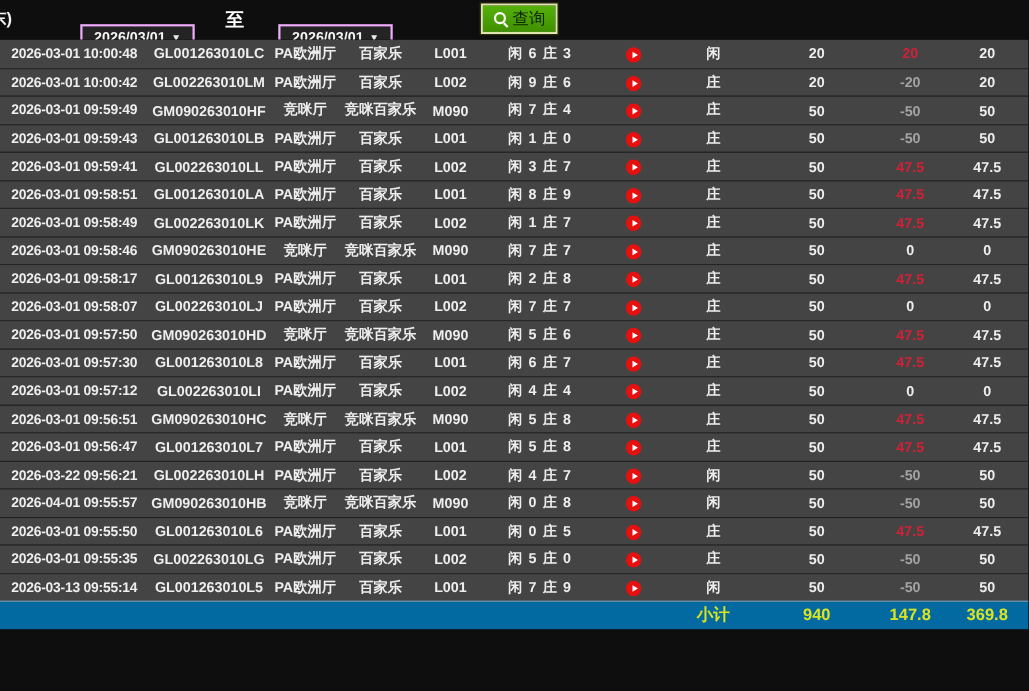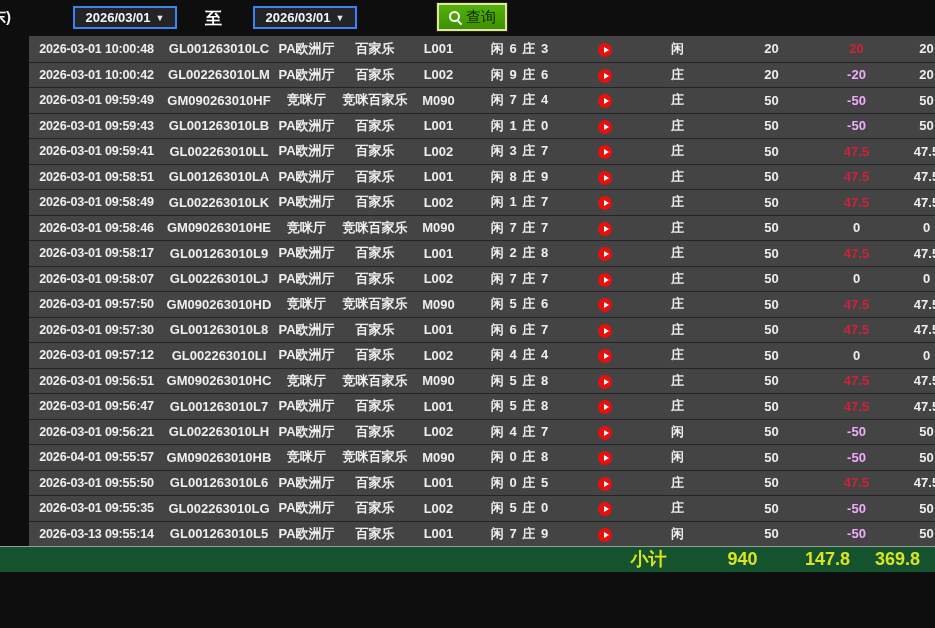--- a/index.html
+++ b/index.html
@@ -2,52 +2,52 @@
 <html><head>
 <meta charset="utf-8">
 <style>
   html,body{margin:0;padding:0;background:#0e0e0e;}
   body{width:935px;height:628px;overflow:hidden;font-family:"Liberation Sans","DejaVu Sans",sans-serif;}
   .app{position:relative;width:935px;height:628px;background:#0e0e0e;}
 
   
   .toolbar{position:relative;height:36px;background:#0e0e0e;overflow:hidden;}
   .clipped-label{position:absolute;left:-9px;top:8px;color:#f2f2f2;font-size:15px;font-weight:700;}
-  .date-box{position:absolute;top:6px;width:104px;height:23px;background:#242424;border:2px solid #3b82f6;
+  .date-box{position:absolute;top:22px;width:104px;height:23px;background:#242424;border:2px solid #f0abfc;
     display:flex;align-items:center;justify-content:center;gap:5px;color:#f5f5f5;font-size:13px;font-weight:700;
     box-sizing:border-box;cursor:pointer;}
   .date-box .arrow{font-size:9px;color:#e8e8e8;}
   #date-from{left:73px;}
   #date-to{left:253px;}
   .to-label{position:absolute;left:205px;top:7px;color:#ffffff;font-size:17px;font-weight:700;}
   .query-btn{position:absolute;left:437px;top:3px;height:28px;padding:0 9px;
     background:linear-gradient(#55b10a,#3f9000);border:2px solid #dfe3ae;outline:1px solid #2c2c10;
     display:flex;align-items:center;gap:4px;font-family:inherit;
     color:#0d2500;font-size:15px;font-weight:400;cursor:pointer;box-sizing:border-box;}
   .mag{position:relative;width:14px;height:14px;display:inline-block;}
   .mag::before{content:'';position:absolute;left:1px;top:1px;width:7px;height:7px;border:2px solid #ffffff;border-radius:50%;}
   .mag::after{content:'';position:absolute;left:10px;top:10px;width:5px;height:2px;background:#ffffff;
     transform:rotate(45deg);transform-origin:left center;}
 
   
   .grid-row{display:grid;grid-template-columns:135px 110px 65px 72px 55px 108px 62px 83px 105px 65px 75px;align-items:center;}
   .thead{height:30px;background:#2e2e2e;border-bottom:1px solid #8f8f8f;color:#d3b469;font-size:13px;font-weight:700;box-sizing:border-box;}
   .th,.td{text-align:center;white-space:nowrap;overflow:hidden;}
-  .tr{height:25.5px;background:#444444;border-top:1px solid #242424;color:#eeeeee;font-size:13px;font-weight:700;box-sizing:border-box;margin-left:29px;}
+  .tr{height:25.5px;background:#444444;border-top:1px solid #242424;color:#eeeeee;font-size:13px;font-weight:700;box-sizing:border-box;}
   .tr:first-child{border-top:none;}
   .col-time{font-size:12.6px;letter-spacing:-0.2px;}
   .result-cell{letter-spacing:1px;}
   .pay.pos{color:#d12138;}
-  .pay.neg{color:#f0abfc;}
+  .pay.neg{color:#a3a3a3;}
   .pay.zero{color:#eeeeee;}
 
   .play{width:14px;height:14px;border-radius:50%;background:#e80f0f;display:inline-flex;align-items:center;justify-content:center;cursor:pointer;vertical-align:middle;}
   .play .tri{width:0;height:0;border-left:5px solid #ffffff;border-top:3.5px solid transparent;border-bottom:3.5px solid transparent;margin-left:2px;}
 
-  .footer-row{height:25.5px;background:#14532d;border-top:1px solid #9b9b9b;color:#dbe421;font-size:18px;font-weight:700;box-sizing:border-box;}
+  .footer-row{height:25.5px;background:#0369a1;border-top:1px solid #9b9b9b;color:#dbe421;font-size:15px;font-weight:700;box-sizing:border-box;}
 </style>
 </head>
 <body>
 
 <div class="app">
 
   <div class="toolbar">
     <span class="clipped-label">东)</span>
 
     <div class="date-box" id="date-from">
@@ -319,21 +319,21 @@
       <span class="play">
             <span class="tri"></span>
           </span>
     </div>
     <div class="td">庄</div>
     <div class="td">50</div>
     <div class="td pay pos">47.5</div>
     <div class="td">47.5</div>
   </div>
       <div class="grid-row tr">
-    <div class="td col-time">2026-03-01 09:56:21</div>
+    <div class="td col-time">2026-03-22 09:56:21</div>
     <div class="td">GL002263010LH</div>
     <div class="td">PA欧洲厅</div>
     <div class="td">百家乐</div>
     <div class="td">L002</div>
     <div class="td result-cell">闲 4 庄 7</div>
     <div class="td">
       <span class="play">
             <span class="tri"></span>
           </span>
     </div>

